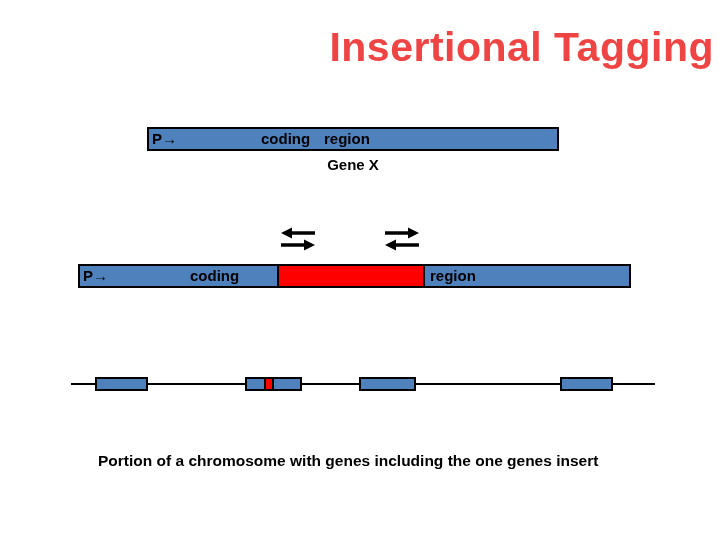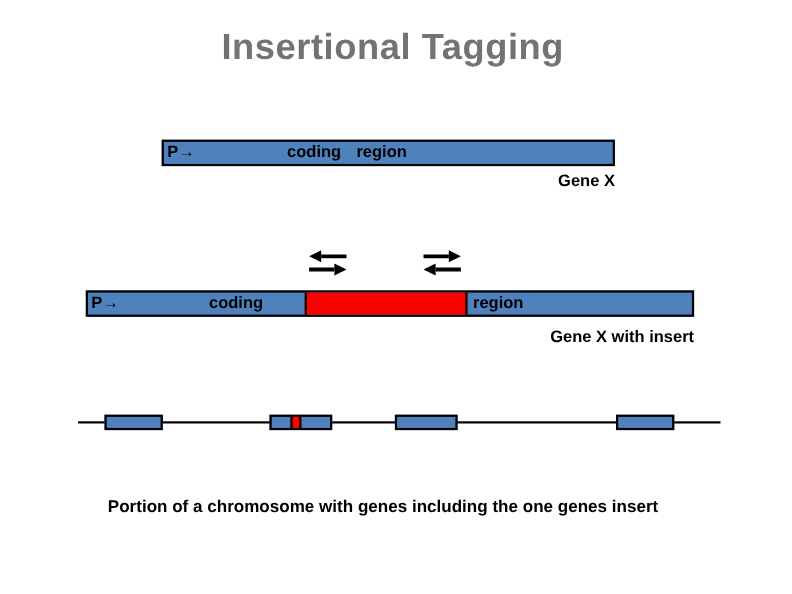--- a/index.html
+++ b/index.html
@@ -3,22 +3,22 @@
 <meta charset="utf-8">
 <style>
   html,body{margin:0;padding:0;background:#ffffff;}
   #slide{
     position:relative;width:720px;height:540px;background:#ffffff;overflow:hidden;
     font-family:"Liberation Sans","DejaVu Sans",sans-serif;color:#000;
   }
   .abs{position:absolute;}
   
   #title{
-    left:0;top:24px;width:714px;text-align:center;
-    font-size:33px;font-weight:600;color:#737373;letter-spacing:0.5px;
+    left:0;top:24px;width:714px;text-align:right;
+    font-size:41px;font-weight:600;color:#ef4444;letter-spacing:0.5px;
   }
   
   .gene-bar{
     background:#4f81bd;border:2px solid #000;box-sizing:border-box;height:24px;
   }
   #bar-genex{left:147px;top:127px;width:412px;}
   #bar-insert{left:78px;top:264px;width:553px;}
   .bar-text{
     position:absolute;top:0;height:20px;line-height:20px;
     font-size:15px;font-weight:700;color:#000;white-space:nowrap;
@@ -28,21 +28,21 @@
   #bar-genex .region{left:175px;}
   #bar-insert .coding{left:110px;}
   #bar-insert .region{left:350px;}
   #insert-segment{
     position:absolute;left:197px;top:0;width:148px;height:20px;
     background:#ff0000;border-left:2px solid #000;border-right:2px solid #000;
     box-sizing:border-box;
   }
   
   .bar-caption{
-    font-size:15px;font-weight:600;color:#000;text-align:right;white-space:nowrap;
+    font-size:15px;font-weight:600;color:#000;text-align:center;white-space:nowrap;
   }
   #label-genex{left:147px;top:156px;width:412px;}
   #label-insert{left:78px;top:298px;width:553px;}
   
   .primer-pair{width:36px;height:26px;}
   #primers-left{left:280px;top:226px;}
   #primers-right{left:384px;top:226px;}
   
   #chromosome-line{left:71px;top:383px;width:584px;height:0;border-top:2px solid #000;}
   .gene-box{
@@ -97,21 +97,20 @@
       <polygon points="12,13.5 12,24.5 1,19" fill="#000"></polygon>
     </g>
   </svg>
 
   <div id="bar-insert" class="gene-bar abs">
     <span class="bar-text promoter">P→</span>
     <span class="bar-text coding">coding</span>
     <div id="insert-segment"></div>
     <span class="bar-text region">region</span>
   </div>
-  <div id="label-insert" class="bar-caption abs">Gene X with insert</div>
 
   <div id="chromosome-line" class="abs"></div>
   <div id="gene-box-1" class="gene-box"></div>
   <div id="gene-box-2" class="gene-box">
     <div id="gene-box-insert"></div>
   </div>
   <div id="gene-box-3" class="gene-box"></div>
   <div id="gene-box-4" class="gene-box"></div>
 
   <div id="chromosome-caption" class="abs">Portion of a chromosome with genes including the one genes insert</div>

